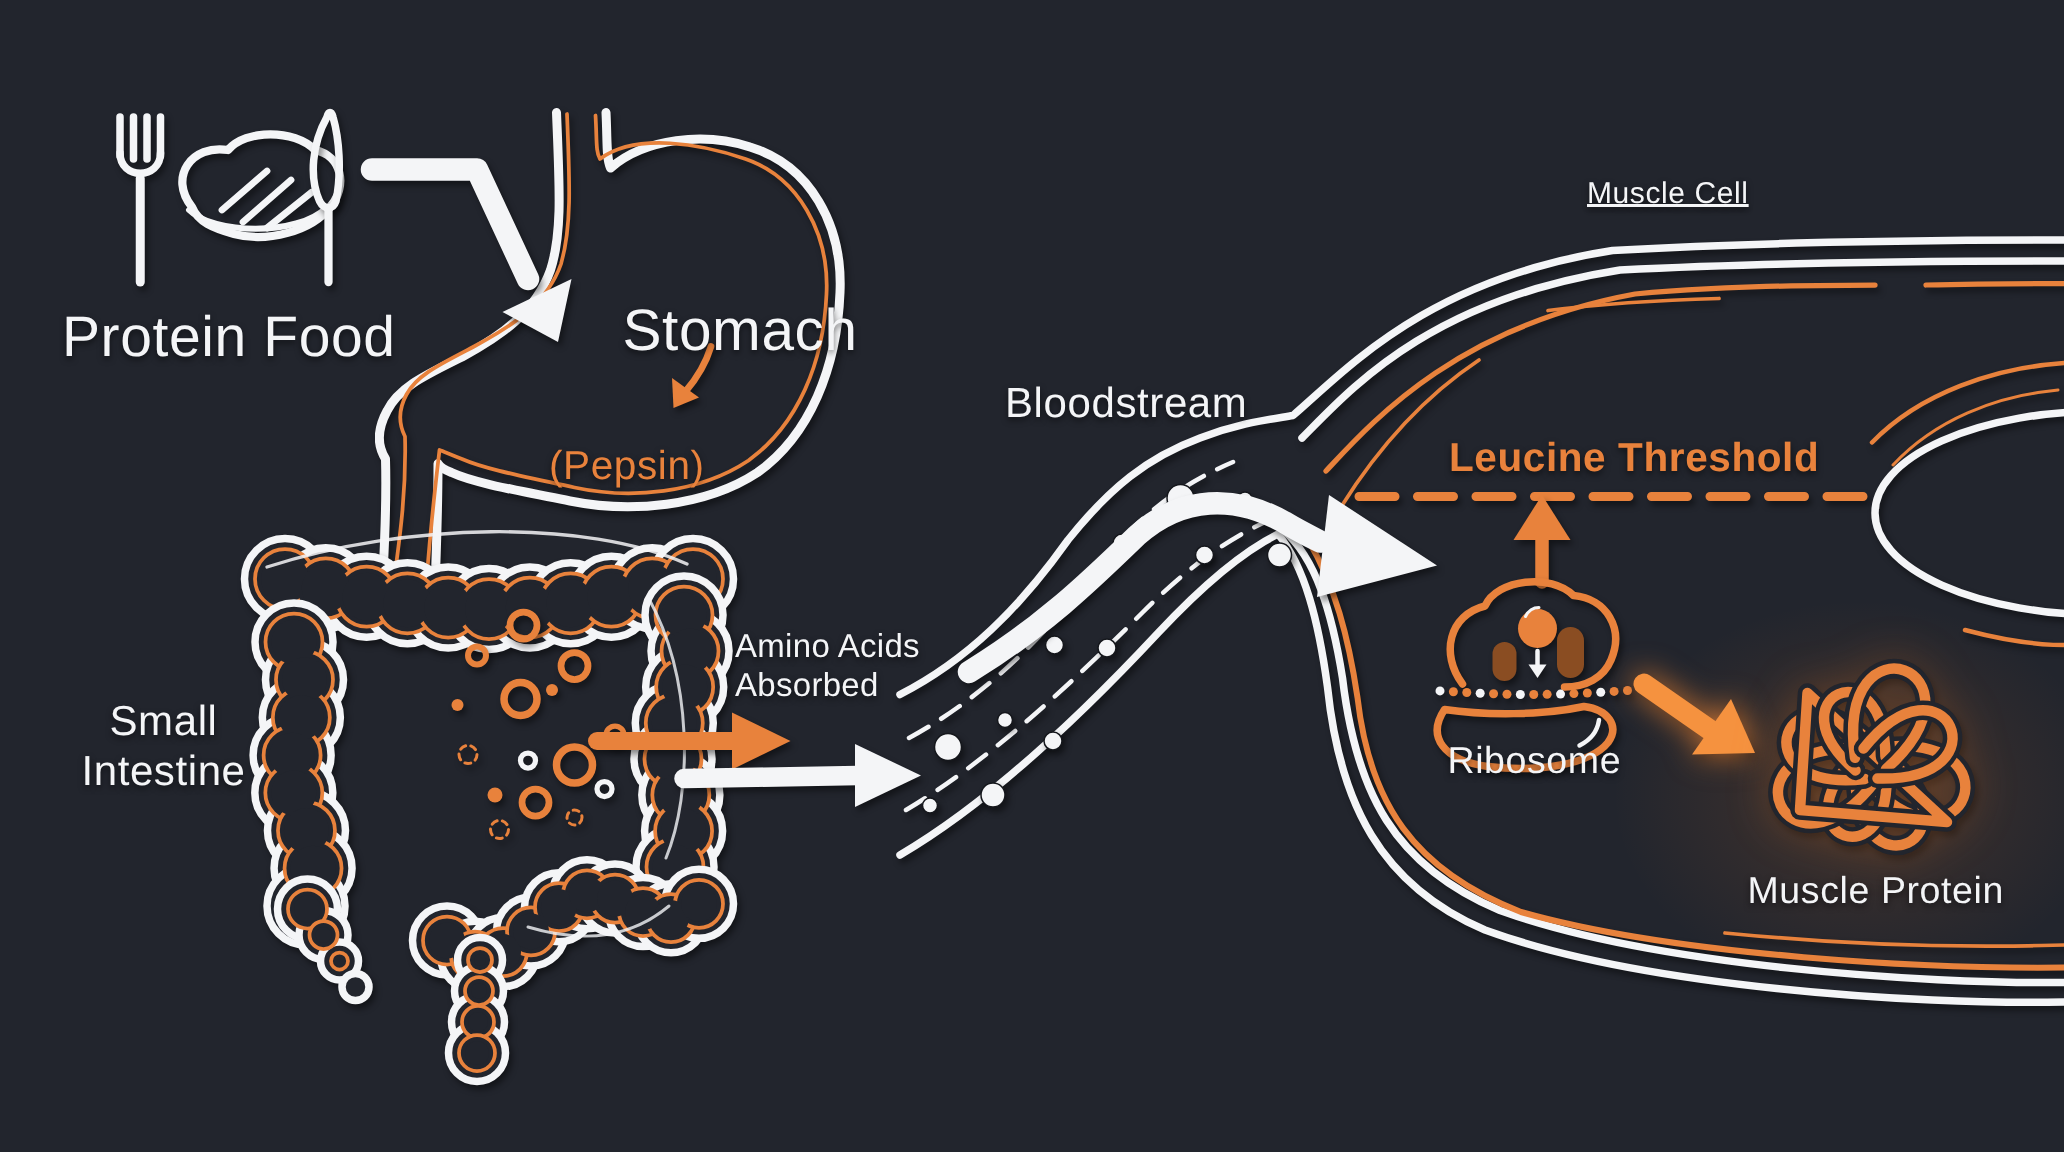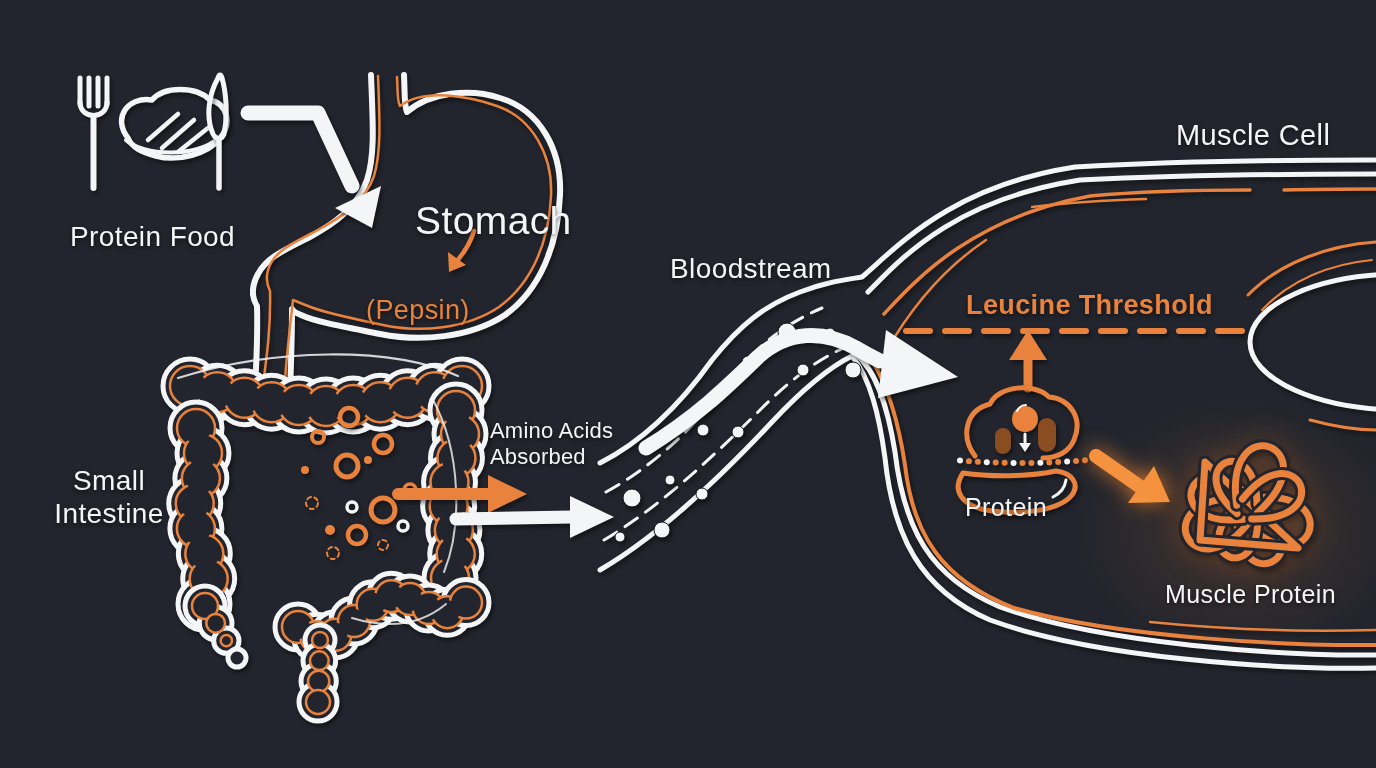--- a/index.html
+++ b/index.html
@@ -371,25 +371,25 @@
       <path class="sw" stroke-width="15" d="M 248 113 L 318 113 L 352 186"></path>
       <polygon class="fw" points="372,228 381,186 335,208"></polygon>
     </g>
 
     <g class="shadow">
       <path class="sa" stroke-width="4.5" d="M 474 231 C 470 244 463 254 457 261"></path>
       <polygon class="fa" points="449,272 466,265 448,252"></polygon>
     </g>
   </svg>
 
-  <div class="label" style="left:40px;top:203px;width:225px;text-align:center;font-size:28px;margin-top:17px;">Protein Food</div>
+  <div class="label" style="left:40px;top:203px;width:225px;text-align:center;font-size:38px;">Protein Food</div>
   <div class="label" style="left:415px;top:198px;font-size:39px;">Stomach</div>
   <div class="label accent-text" style="left:366px;top:271px;font-size:27px;margin-top:24px;">(Pepsin)</div>
   <div class="label" style="left:29px;top:464px;width:160px;text-align:center;font-size:28px;">Small
 Intestine</div>
   <div class="label" style="left:670px;top:252px;font-size:28px;">Bloodstream</div>
   <div class="label" style="left:490px;top:418px;font-size:22px;letter-spacing:.2px;">Amino Acids
 Absorbed</div>
-  <div class="label" style="left:1176px;top:118px;font-size:29px;">Muscle Cell</div>
+  <div class="label" style="left:1058px;top:118px;font-size:20px;text-decoration:underline;">Muscle Cell</div>
   <div class="label accent-text" style="left:966px;top:290px;font-size:27px;font-weight:bold;">Leucine Threshold</div>
-  <div class="label" style="left:965px;top:493px;font-size:25px;">Protein</div>
+  <div class="label" style="left:965px;top:493px;font-size:25px;">Ribosome</div>
   <div class="label" style="left:1165px;top:580px;font-size:25px;">Muscle Protein</div>
 </div>
 
 </body></html>

